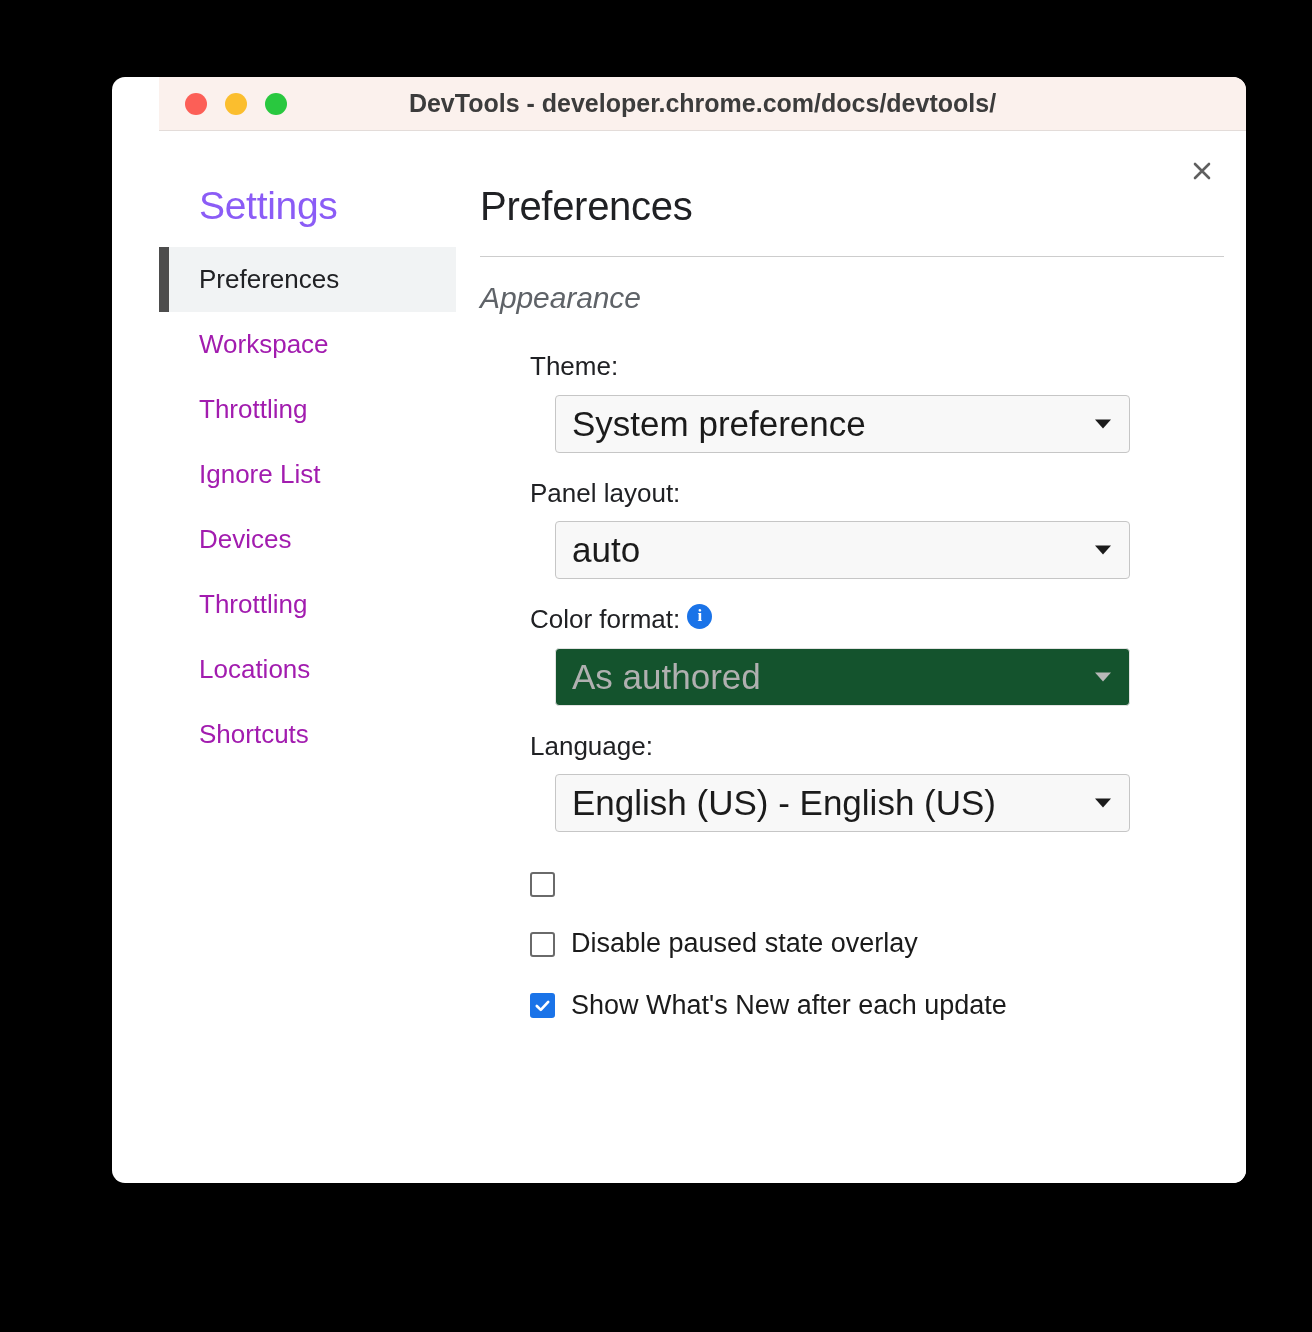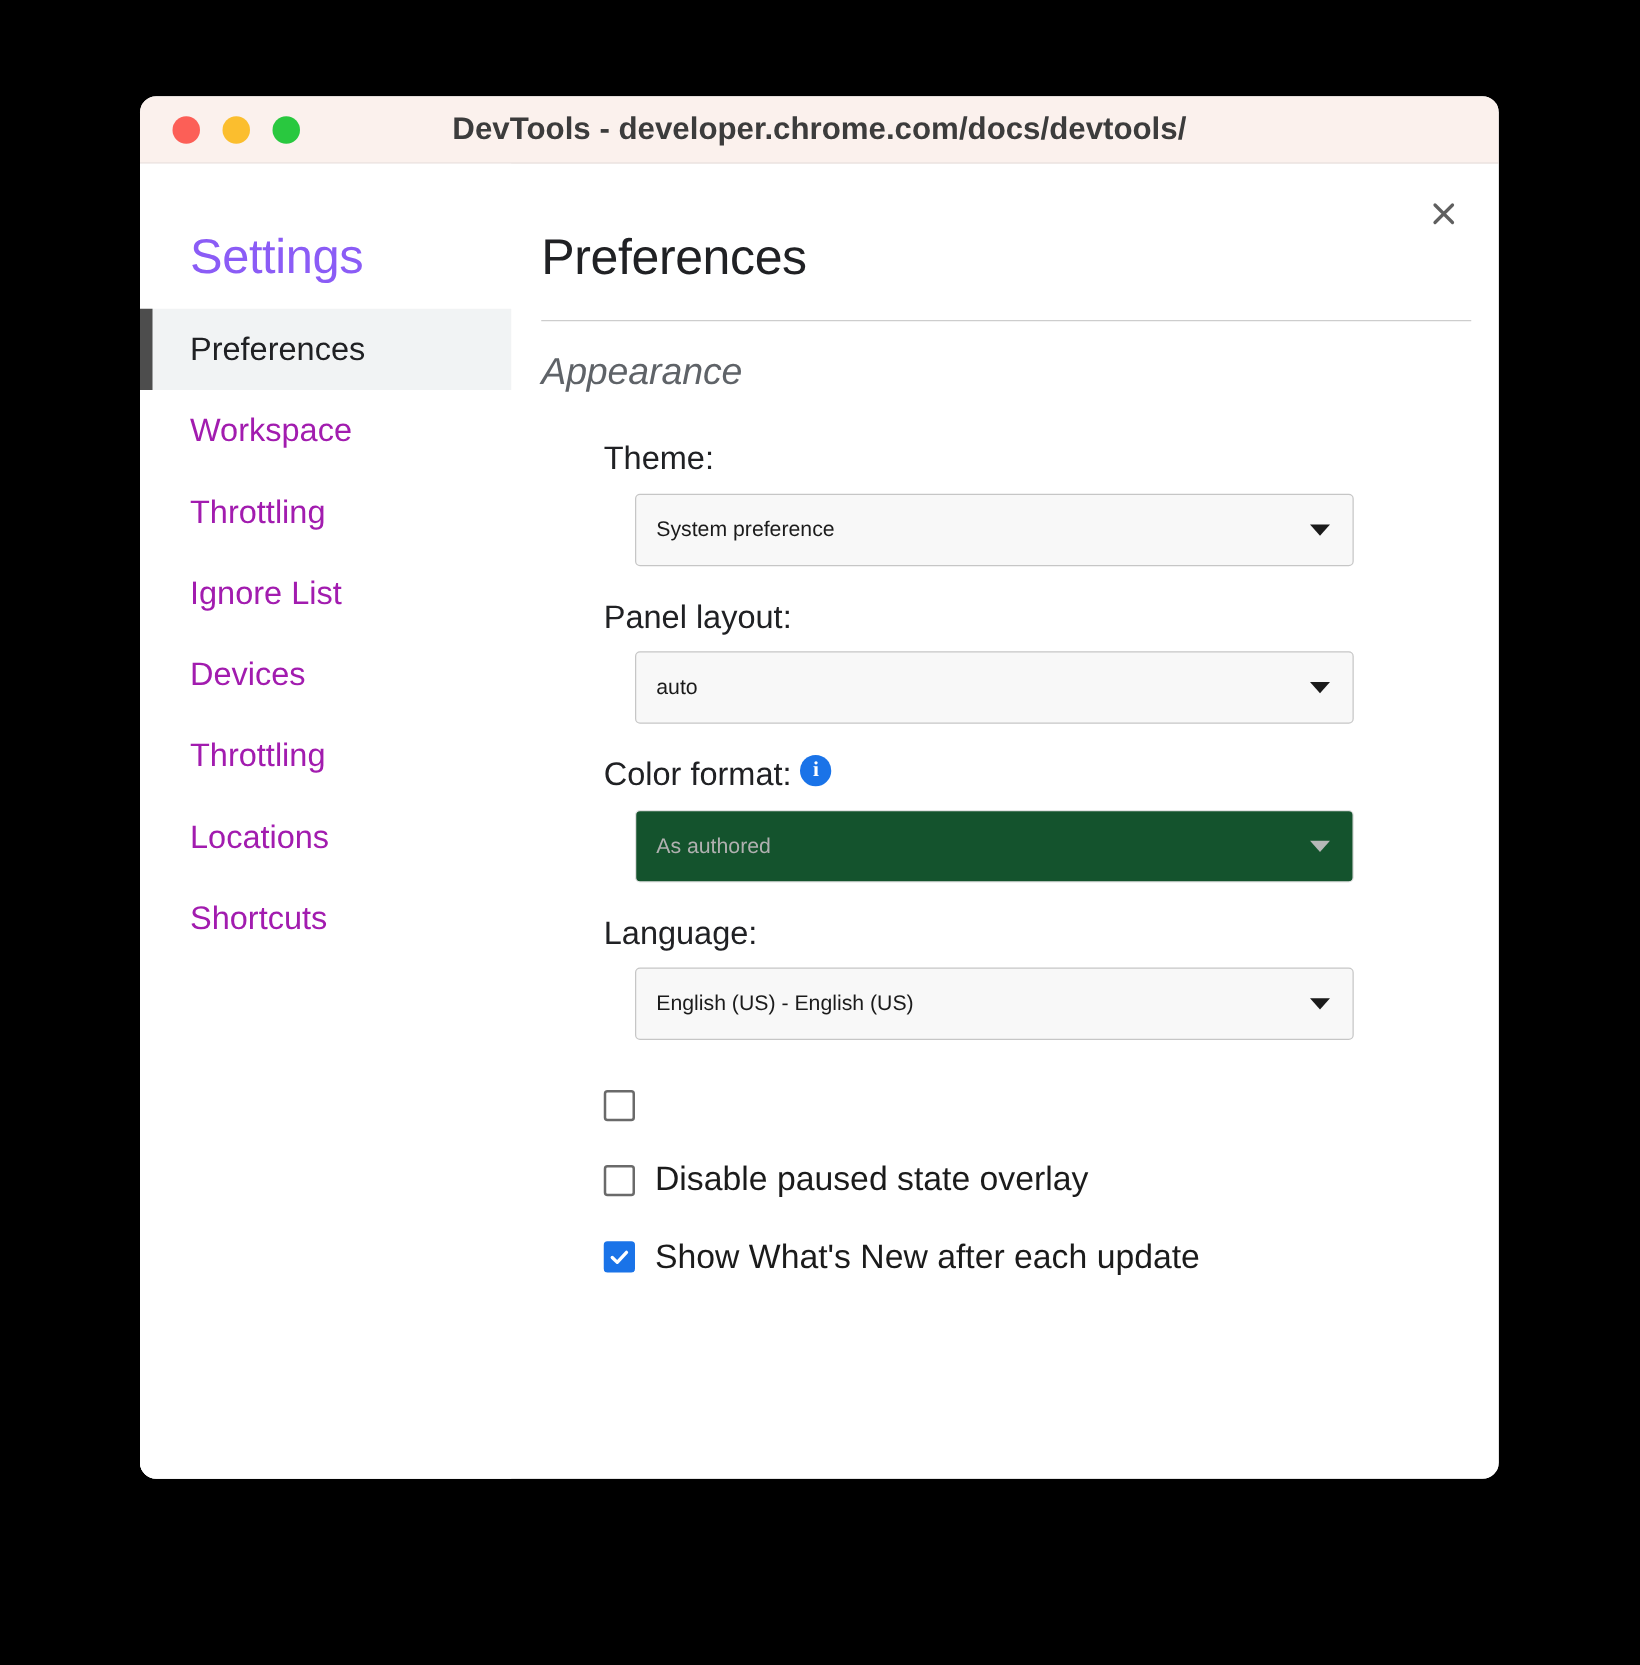--- a/index.html
+++ b/index.html
@@ -23,20 +23,21 @@
   
   .window {
     position: absolute;
     left: 112px;
     top: 77px;
     width: 1087px;
     height: 1106px;
     background: #ffffff;
     border-radius: 13px;
     overflow: hidden;
+    padding-left: 47px;
   }
 
   
   .titlebar {
     position: relative;
     height: 54px;
     background: #fbf1ed;
     border-bottom: 1px solid #e3dcd9;
     box-sizing: border-box;
   }
@@ -228,21 +229,21 @@
     border: 1px solid #c6c6c6;
     border-radius: 4px;
     background: #f8f8f8;
     display: flex;
     align-items: center;
     box-sizing: border-box;
     cursor: pointer;
   }
 
   .select-value {
-    font-size: 17px;
+    font-size: 35px;
     color: #1b1b1b;
     padding-left: 16px;
     white-space: nowrap;
     overflow: hidden;
     text-overflow: ellipsis;
     padding-right: 50px;
   }
 
   .select-arrow {
     position: absolute;

